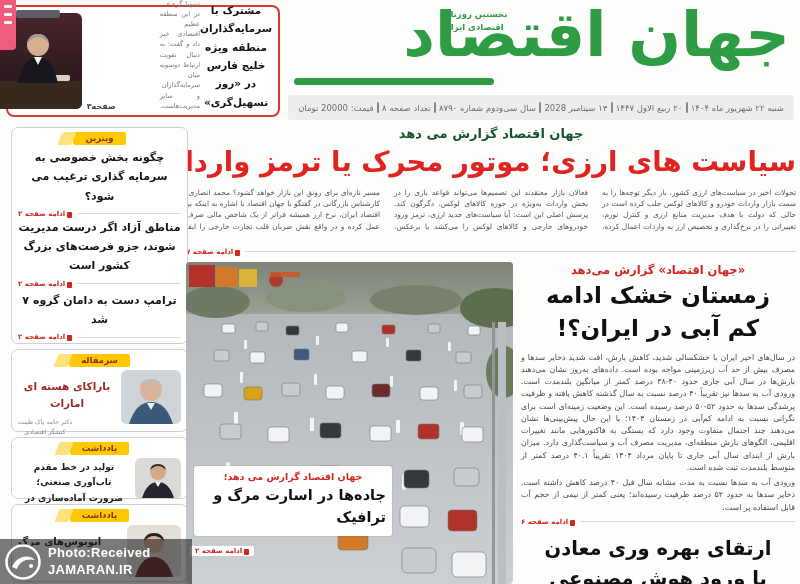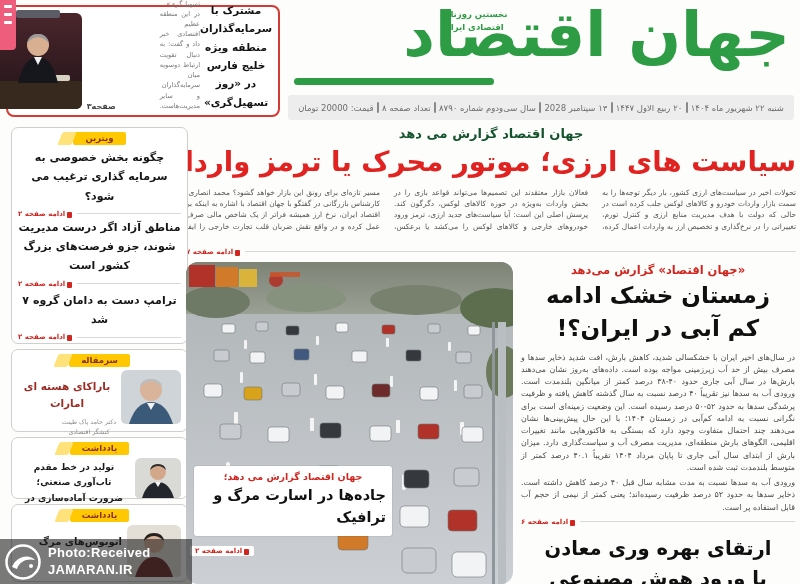--- a/index.html
+++ b/index.html
@@ -83,29 +83,29 @@
     position:relative;margin:1px auto 3px;width:max-content;
     background:#ffc800;color:#8a2f23;font-size:8.5px;font-weight:bold;
     padding:1px 12px 2px;border-radius:2px;
   }
   .tab::before{
     content:"";position:absolute;left:-13px;top:0;width:14px;height:100%;
     background:#ffe27a;transform:skewX(-22deg);border-radius:2px;
   }
   .v-headline{font-size:11px;font-weight:bold;color:#151515;text-align:center;line-height:1.75;}
   .side-flex{display:flex;gap:5px;align-items:flex-start;}
-  .side-flex .txt{flex:1;display:flex;flex-direction:column;align-items:flex-start;}
+  .side-flex .txt{flex:1;display:flex;flex-direction:column;align-items:flex-end;}
   .ed-headline{font-size:10.5px;font-weight:bold;color:#9c2b24;text-align:center;line-height:1.6;margin-top:8px;}
   .nt-headline{font-size:9px;font-weight:bold;color:#1a1a1a;text-align:center;line-height:1.7;margin-top:2px;}
   .author{font-size:6.3px;color:#8a8a8a;text-align:center;line-height:1.6;margin-top:5px;}
   .portrait{border-radius:6px;overflow:hidden;flex:0 0 auto;}
   .page-mark{font-size:6.5px;font-weight:bold;color:#d1261f;display:flex;align-items:center;gap:2px;margin-top:2px;}
 
   
-  .photo-wrap{left:186px;top:262px;width:327px;height:322px;border-radius:12px;overflow:hidden;}
+  .photo-wrap{left:186px;top:262px;width:327px;height:322px;border-radius:4px;overflow:hidden;}
   .caption{
     position:absolute;left:8px;top:204px;width:198px;
     background:#fff;border-radius:3px;padding:5px 6px 7px;box-sizing:border-box;
     box-shadow:0 0 0 1px rgba(0,0,0,.05);
   }
   .cap-kicker{font-size:9.5px;font-weight:bold;color:#d1261f;text-align:center;}
   .cap-head{font-size:14.5px;font-weight:900;color:#111;line-height:1.5;margin-top:3px;}
   .cap-chip{
     position:absolute;left:4px;top:284px;background:#fff;border-radius:2px;
     padding:1px 5px;

